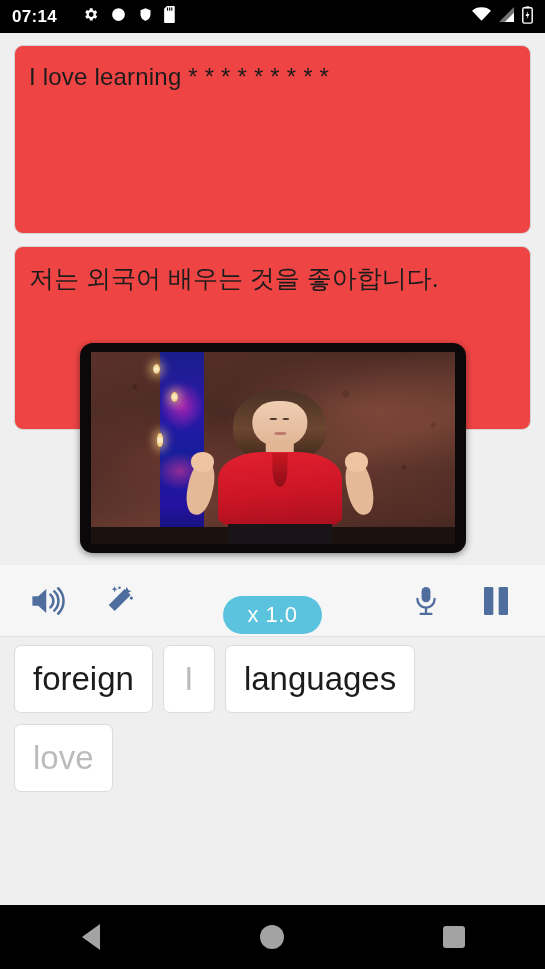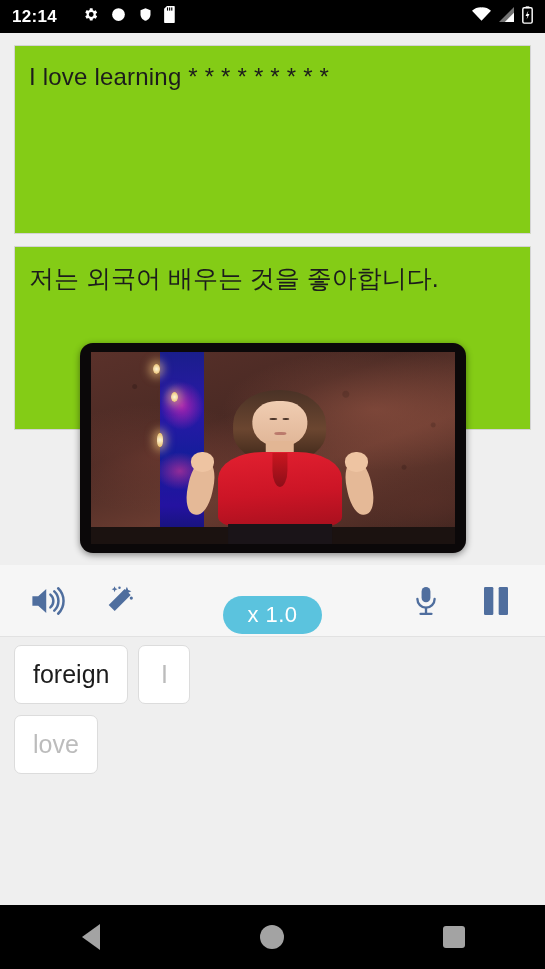--- a/index.html
+++ b/index.html
@@ -31,21 +31,21 @@
   .tb-title {
     font-size: 21px; color: #1a1a1a; font-weight: 600;
     margin-left: 22px; letter-spacing: .6px; white-space: nowrap;
   }
   .tb-spacer { flex: 1; }
   .tb-btn { width: 52px; height: 48px; display: flex; align-items: center; justify-content: center; }
 
   
   .cards { padding: 12px 14px 0 14px; }
   .card {
-    background: #84cc16; border: 1px solid #d3d3d3; border-radius: 1px;
+    background: #ef4444; border: 1px solid #d3d3d3; border-radius: 9px;
     padding: 16px 14px 14px 14px;
   }
   .card-en { height: 189px; }
   .card-ko { height: 184px; margin-top: 12px; }
   .card-text-en { font-size: 24px; color: #1c1c1c; line-height: 1.25; letter-spacing: .2px; font-weight: 300; }
   .card-text-ko { font-size: 25px; color: #1c1c1c; line-height: 1.25; font-weight: 300; white-space: nowrap; }
 
   
   .video-wrap {
     position: absolute; left: 80px; top: 343px; width: 386px; height: 210px;
@@ -131,21 +131,21 @@
     border-radius: 22px; padding: 8px 24px; letter-spacing: .5px; line-height: 1;
   }
   .ctl-mic { width: 70px; }
   .ctl-pause { width: 70px; margin-right: 14px; }
 
   
   .chips { position: absolute; left: 0; top: 645px; width: 545px; padding: 0 14px; }
   .chip-row { display: flex; gap: 10px; margin-bottom: 11px; }
   .chip {
     background: #fff; border: 1px solid #dcdcdc; border-radius: 7px;
-    padding: 14px 18px; font-size: 25px; line-height: 1.15; font-weight: 300;
+    padding: 14px 18px; font-size: 33px; line-height: 1.15; font-weight: 300;
     color: #1c1c1c; min-width: 52px; text-align: center;
   }
   .chip.used { color: #bcbcbc; }
 
   
   .navbar {
     position: absolute; left: 0; bottom: 0; width: 545px; height: 64px;
     background: #000; display: flex; align-items: center; justify-content: space-around;
   }
   .nav-btn { width: 90px; height: 64px; display: flex; align-items: center; justify-content: center; }
@@ -153,21 +153,21 @@
   .nav-cir { width: 24px; height: 24px; border-radius: 50%; background: #a3a3a3; }
   .nav-sq { width: 22px; height: 22px; border-radius: 3px; background: #a3a3a3; }
 </style>
 </head>
 <body>
 
 <div id="app">
 
   <div class="statusbar">
     <div class="sb-left">
-      <span class="sb-time">12:14</span>
+      <span class="sb-time">07:14</span>
       <span class="sb-ico">
         <svg width="17" height="17" viewBox="0 0 24 24" fill="#fff">
           <path d="M19.4 13a7.8 7.8 0 000-2l2-1.6-2-3.4-2.4 1a7.6 7.6 0 00-1.7-1L14.9 3h-3.8l-.4 2.6a7.6 7.6 0 00-1.7 1l-2.4-1-2 3.4L6.6 11a7.8 7.8 0 000 2l-2 1.6 2 3.4 2.4-1c.5.4 1.1.7 1.7 1l.4 2.6h3.8l.4-2.6c.6-.3 1.2-.6 1.7-1l2.4 1 2-3.4-2-1.6zM13 15.4A3.4 3.4 0 1113 8.6a3.4 3.4 0 010 6.8z"></path>
         </svg>
       </span>
       <span class="sb-ico">
         <svg width="17" height="17" viewBox="0 0 24 24" fill="#fff">
             <circle cx="12" cy="12" r="9"></circle>
           </svg>
       </span>
@@ -280,20 +280,21 @@
         <rect x="2" y="1.5" width="7" height="21" rx="1"></rect>
         <rect x="13" y="1.5" width="7" height="21" rx="1"></rect>
       </svg>
     </div>
   </div>
 
   <div class="chips">
     <div class="chip-row">
       <div class="chip">foreign</div>
       <div class="chip used">I</div>
+      <div class="chip">languages</div>
     </div>
     <div class="chip-row">
       <div class="chip used">love</div>
     </div>
   </div>
 
   <div class="navbar">
     <div class="nav-btn">
       <span class="nav-tri"></span>
     </div>

